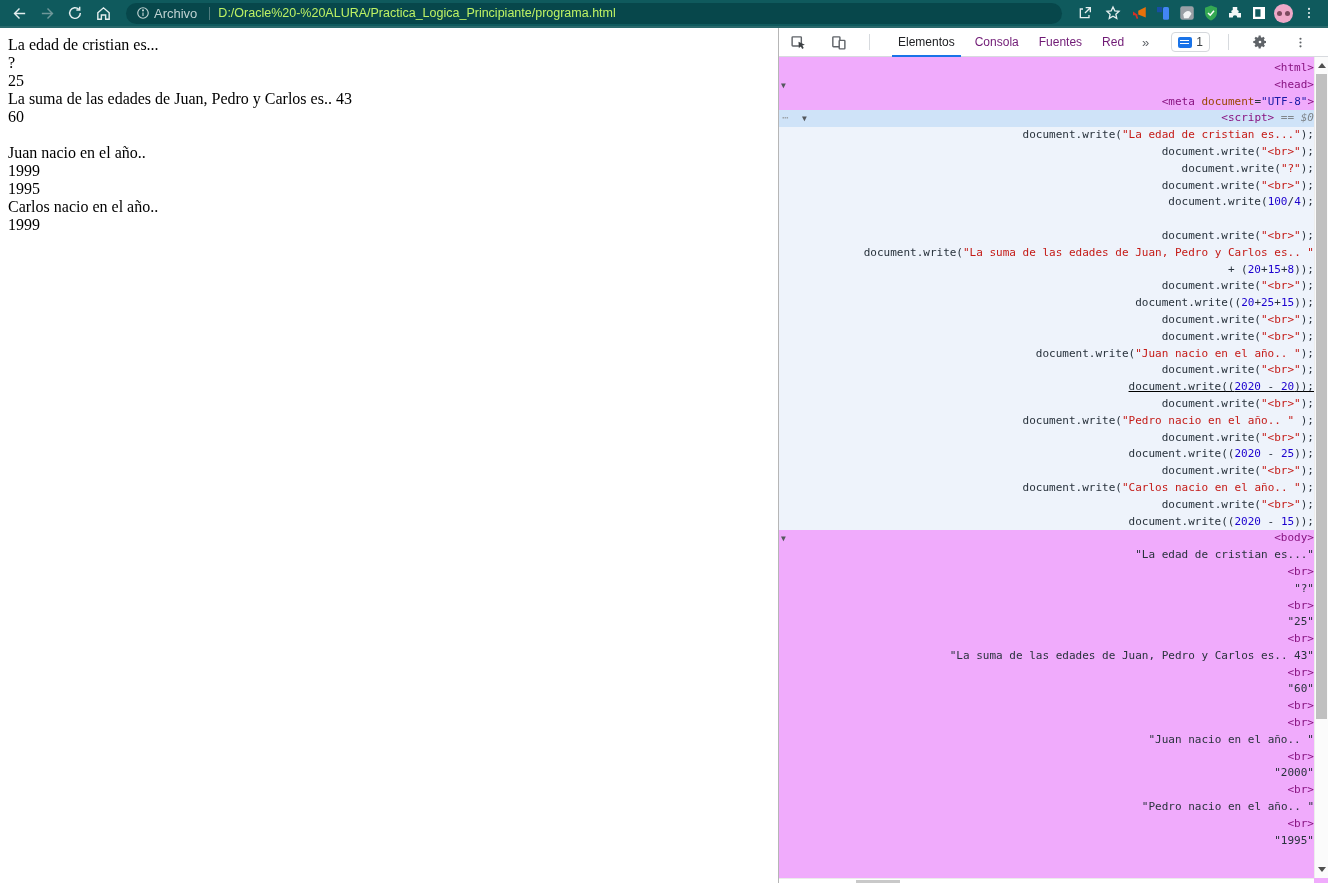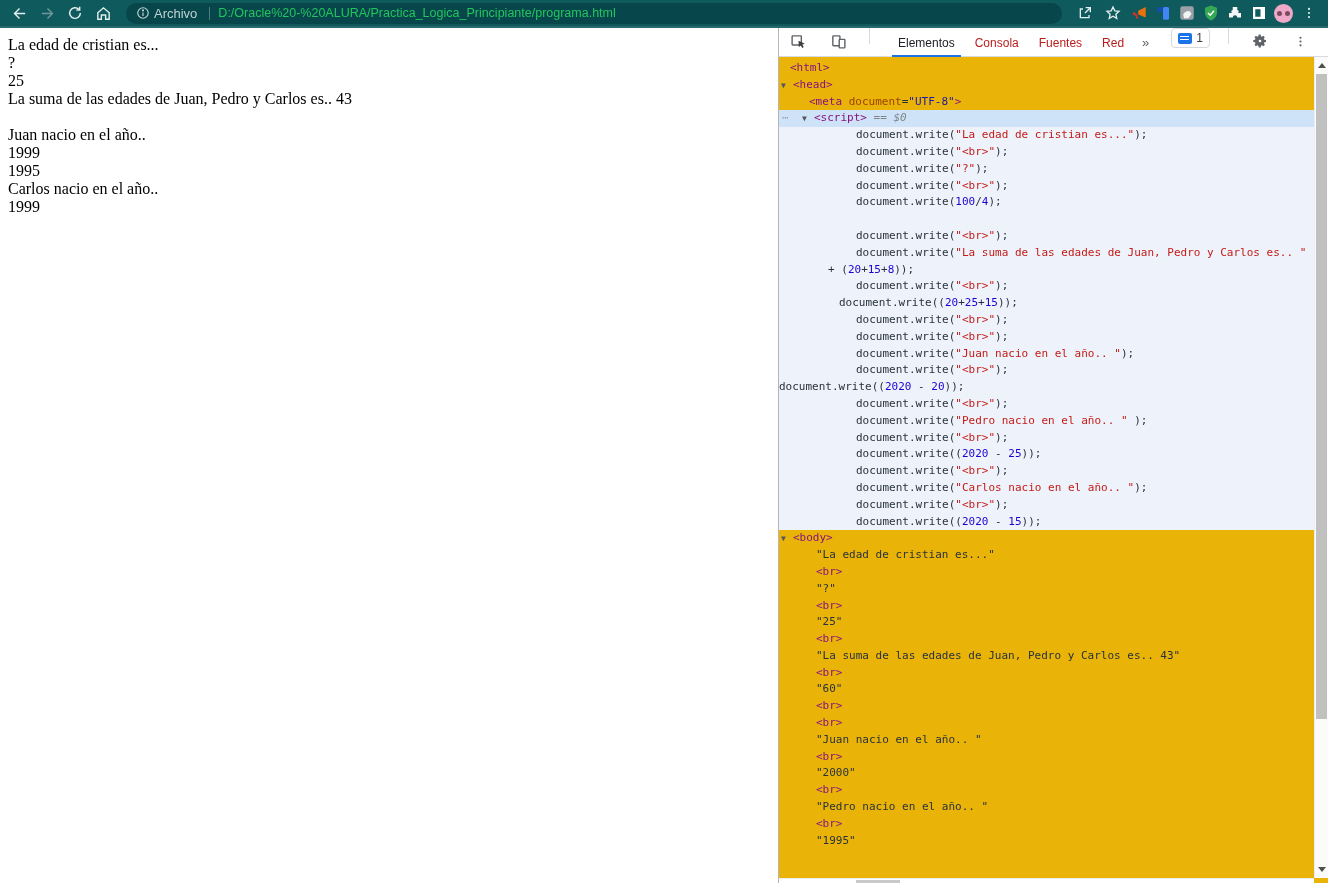--- a/index.html
+++ b/index.html
@@ -8,57 +8,57 @@
 
   
   .topbar { height:28px; background:#0f5a5d; display:flex; align-items:center;
             padding:0 6px; gap:2px; border-bottom:2px solid #29696c; }
   .nav-ic { width:26px; height:24px; display:flex; align-items:center; justify-content:center;
             border-radius:13px; flex:0 0 auto; cursor:pointer; }
   .addr { flex:1 1 auto; height:21px; background:#07474b; border-radius:11px;
           display:flex; align-items:center; padding:0 10px; margin:0 8px; min-width:0; }
   .addr .file-label { color:#bfd2d2; font-size:13px; margin:0 4px; }
   .addr .sep { width:1px; height:13px; background:#4f7c7e; margin:0 8px; }
-  .addr .url { color:#22c55e; font-size:12.5px; white-space:nowrap; overflow:hidden; }
+  .addr .url { color:#bef264; font-size:12.5px; white-space:nowrap; overflow:hidden; }
   .ext-ic { width:22px; height:22px; display:flex; align-items:center; justify-content:center; flex:0 0 auto; cursor:pointer; }
   .avatar { width:19px; height:19px; border-radius:50%; background:#efa8c8; position:relative; overflow:hidden; }
   .avatar:after { content:""; position:absolute; left:3px; top:7px; width:5px; height:5px;
                   border-radius:50%; box-shadow:8px 0 0 0 #7c4a5e; background:#7c4a5e; }
 
   
   .split { display:flex; height:855px; }
 
   
   .page { flex:1 1 auto; background:#fff; padding:8px; overflow:hidden;
           font-family:"Liberation Serif", serif; font-size:16px; color:#000; }
   .pline { height:18px; line-height:18px; white-space:pre; }
 
   
   .devtools { width:550px; flex:0 0 550px; background:#fff; border-left:1px solid #b6b6b6;
               display:flex; flex-direction:column; }
-  .dt-toolbar { height:29px; border-bottom:1px solid #d7dade; display:flex; align-items:flex-start;
+  .dt-toolbar { height:29px; border-bottom:1px solid #d7dade; display:flex; align-items:center;
                 padding:0 6px; gap:14px; background:#fff; }
   .dt-ic { width:26px; height:26px; display:flex; align-items:center; justify-content:center;
            cursor:pointer; flex:0 0 auto; }
   .dt-vsep { width:1px; height:16px; background:#d7dade; margin:0 4px; flex:0 0 auto; }
   .dt-tabs { display:flex; align-items:stretch; height:29px; flex:1 1 auto; }
-  .dt-tab { display:flex; align-items:center; padding:0 10px; font-size:12px; color:#b91c1c;
+  .dt-tab { display:flex; align-items:center; padding:0 10px; font-size:12px; color:#701a75;
             cursor:pointer; position:relative; }
   .dt-tab.active { color:#202124; }
   .dt-tab.active:after { content:""; position:absolute; left:4px; right:4px; bottom:0; height:2px; background:#1a73e8; }
   .dt-more { display:flex; align-items:center; padding:0 8px; color:#5f6368; font-size:13px; cursor:pointer; }
   .issues-chip { display:flex; align-items:center; gap:4px; border:1px solid #d5d8dc; border-radius:4px;
                  padding:2px 6px; font-size:12px; color:#3c4043; cursor:pointer; flex:0 0 auto; }
   .bubble { width:14px; height:11px; background:#1a73e8; border-radius:2px; position:relative; }
   .bubble:before { content:""; position:absolute; left:2px; bottom:-3px; border:3px solid transparent; border-top-color:#1a73e8; }
   .bubble:after { content:""; position:absolute; left:2px; top:3px; width:9px; height:1.5px;
                   background:#fff; box-shadow:0 3px 0 #fff; }
 
   
-  .dt-body { position:relative; flex:1 1 auto; overflow:hidden; background:#eab308; }
+  .dt-body { position:relative; flex:1 1 auto; overflow:hidden; background:#f0abfc;text-align:right; }
   .dt-tree { position:absolute; left:0; right:14px; top:0; bottom:5px; overflow:hidden;
              padding-top:3px; font-family:"DejaVu Sans Mono", monospace; font-size:11px; }
   .dt-row { height:16.8px; line-height:16.8px; white-space:pre; position:relative; cursor:pointer; }
   .dt-row.bg-sel { background:#cfe3f8; }
   .dt-row.bg-tint { background:#eef3fb; }
   .dots { position:absolute; left:3px; color:#9aa0a6; letter-spacing:1px; }
   .arrow { position:absolute; font-size:8px; color:#54585d; top:1px; }
   .tk-tag { color:#881280; }
   .tk-attr { color:#994500; }
   .tk-val { color:#1a1aa6; }
@@ -176,20 +176,21 @@
       </svg>
   </div>
 </div>
 
 <div class="split">
   <div class="page">
       <div class="pline">La edad de cristian es...</div>
       <div class="pline">?</div>
       <div class="pline">25</div>
       <div class="pline">La suma de las edades de Juan, Pedro y Carlos es.. 43</div>
+      <div class="pline">60</div>
       <div class="pline"></div>
       <div class="pline">Juan nacio en el año..</div>
       <div class="pline">1999</div>
       <div class="pline">1995</div>
       <div class="pline">Carlos nacio en el año..</div>
       <div class="pline">1999</div>
     </div>
 
   <div class="devtools">
     <div class="dt-toolbar">
@@ -264,21 +265,21 @@
           <div class="dt-row bg-tint" style="padding-left: 77px;"></div>
           <div class="dt-row bg-tint" style="padding-left: 77px;"><span class="tk-plain">document.write(</span><span class="tk-str">"&lt;br&gt;"</span><span class="tk-plain">);</span></div>
           <div class="dt-row bg-tint" style="padding-left: 77px;"><span class="tk-plain">document.write(</span><span class="tk-str">"La suma de las edades de Juan, Pedro y Carlos es.. "</span></div>
           <div class="dt-row bg-tint" style="padding-left: 49px;"><span class="tk-plain">+ (</span><span class="tk-num">20</span><span class="tk-plain">+</span><span class="tk-num">15</span><span class="tk-plain">+</span><span class="tk-num">8</span><span class="tk-plain">));</span></div>
           <div class="dt-row bg-tint" style="padding-left: 77px;"><span class="tk-plain">document.write(</span><span class="tk-str">"&lt;br&gt;"</span><span class="tk-plain">);</span></div>
           <div class="dt-row bg-tint" style="padding-left: 60px;"><span class="tk-plain">document.write((</span><span class="tk-num">20</span><span class="tk-plain">+</span><span class="tk-num">25</span><span class="tk-plain">+</span><span class="tk-num">15</span><span class="tk-plain">));</span></div>
           <div class="dt-row bg-tint" style="padding-left: 77px;"><span class="tk-plain">document.write(</span><span class="tk-str">"&lt;br&gt;"</span><span class="tk-plain">);</span></div>
           <div class="dt-row bg-tint" style="padding-left: 77px;"><span class="tk-plain">document.write(</span><span class="tk-str">"&lt;br&gt;"</span><span class="tk-plain">);</span></div>
           <div class="dt-row bg-tint" style="padding-left: 77px;"><span class="tk-plain">document.write(</span><span class="tk-str">"Juan nacio en el año.. "</span><span class="tk-plain">);</span></div>
           <div class="dt-row bg-tint" style="padding-left: 77px;"><span class="tk-plain">document.write(</span><span class="tk-str">"&lt;br&gt;"</span><span class="tk-plain">);</span></div>
-          <div class="dt-row bg-tint" style=""><span class="tk-plain">document.write((</span><span class="tk-num">2020</span><span class="tk-plain"> - </span><span class="tk-num">20</span><span class="tk-plain">));</span></div>
+          <div class="dt-row bg-tint" style=" text-decoration: underline;"><span class="tk-plain">document.write((</span><span class="tk-num">2020</span><span class="tk-plain"> - </span><span class="tk-num">20</span><span class="tk-plain">));</span></div>
           <div class="dt-row bg-tint" style="padding-left: 77px;"><span class="tk-plain">document.write(</span><span class="tk-str">"&lt;br&gt;"</span><span class="tk-plain">);</span></div>
           <div class="dt-row bg-tint" style="padding-left: 77px;"><span class="tk-plain">document.write(</span><span class="tk-str">"Pedro nacio en el año.. "</span><span class="tk-plain"> );</span></div>
           <div class="dt-row bg-tint" style="padding-left: 77px;"><span class="tk-plain">document.write(</span><span class="tk-str">"&lt;br&gt;"</span><span class="tk-plain">);</span></div>
           <div class="dt-row bg-tint" style="padding-left: 77px;"><span class="tk-plain">document.write((</span><span class="tk-num">2020</span><span class="tk-plain"> - </span><span class="tk-num">25</span><span class="tk-plain">));</span></div>
           <div class="dt-row bg-tint" style="padding-left: 77px;"><span class="tk-plain">document.write(</span><span class="tk-str">"&lt;br&gt;"</span><span class="tk-plain">);</span></div>
           <div class="dt-row bg-tint" style="padding-left: 77px;"><span class="tk-plain">document.write(</span><span class="tk-str">"Carlos nacio en el año.. "</span><span class="tk-plain">);</span></div>
           <div class="dt-row bg-tint" style="padding-left: 77px;"><span class="tk-plain">document.write(</span><span class="tk-str">"&lt;br&gt;"</span><span class="tk-plain">);</span></div>
           <div class="dt-row bg-tint" style="padding-left: 77px;"><span class="tk-plain">document.write((</span><span class="tk-num">2020</span><span class="tk-plain"> - </span><span class="tk-num">15</span><span class="tk-plain">));</span></div>
           <div class="dt-row" style="padding-left: 14px;"><span class="arrow" style="left: 2px;">▼</span><span class="tk-tag">&lt;body&gt;</span></div>
           <div class="dt-row" style="padding-left: 37px;"><span class="tk-plain">"La edad de cristian es..."</span></div>

